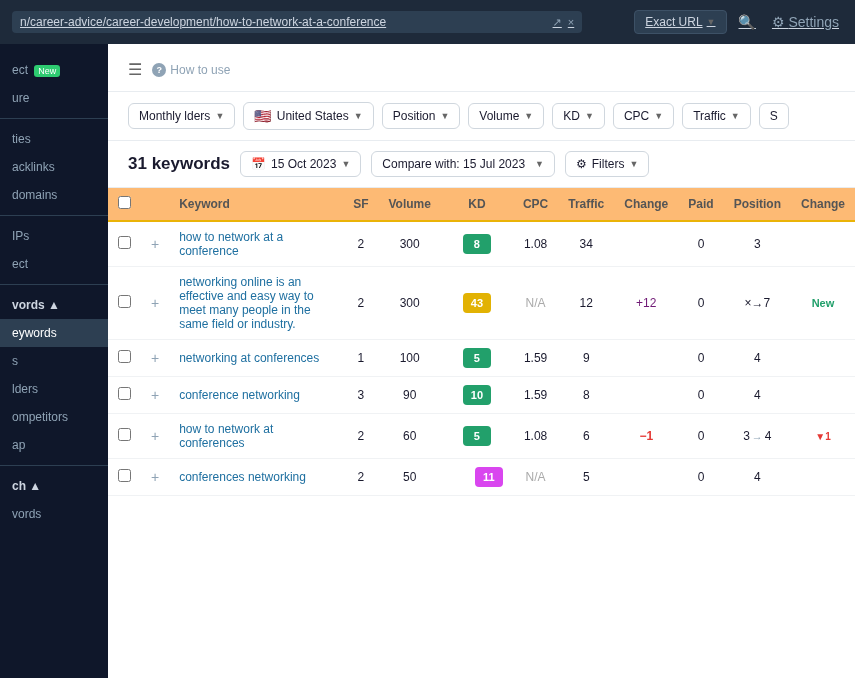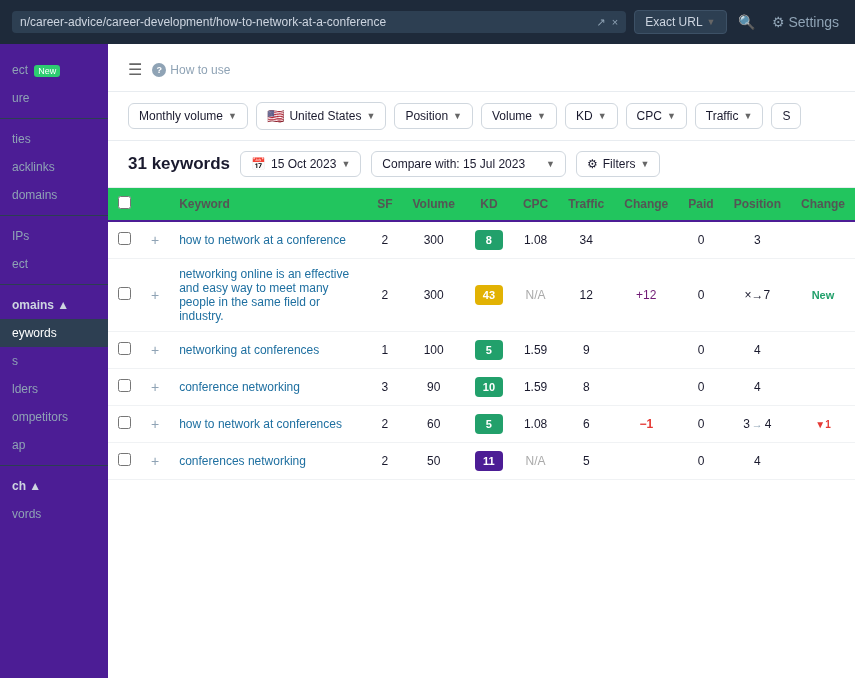--- a/index.html
+++ b/index.html
@@ -6,20 +6,21 @@
     body { font-family: -apple-system, BlinkMacSystemFont, 'Segoe UI', sans-serif; font-size: 13px; background: #f5f6f7; color: #1a1a2e; }
 
     .top-bar {
       background: #1e2a3a;
       height: 44px;
       display: flex;
       align-items: center;
       padding: 0 12px;
       gap: 8px;
       color: #cdd5e0;
+      text-decoration: underline;
     }
     .url-bar {
       flex: 1;
       background: #2d3f52;
       border-radius: 4px;
       padding: 4px 8px;
       font-size: 12px;
       color: #cdd5e0;
       display: flex;
       align-items: center;
@@ -28,36 +29,36 @@
     .url-text { flex: 1; white-space: nowrap; overflow: hidden; text-overflow: ellipsis; }
     .external-icon, .close-icon { color: #8fa3b5; cursor: pointer; font-size: 11px; }
     .exact-url-btn {
       background: #2d3f52;
       border: 1px solid #3d5166;
       border-radius: 4px;
       color: #cdd5e0;
       padding: 4px 10px;
       font-size: 12px;
       cursor: pointer;
-      display: flex; align-items: center; gap: 4px;
+      display: flex; align-items: center; gap: 4px; margin-left: 44px;
     }
     .search-icon-btn, .settings-btn {
       background: transparent;
       border: none;
       color: #8fa3b5;
       cursor: pointer;
       padding: 4px;
       font-size: 14px;
     }
 
     .main-layout { display: flex; min-height: calc(678px - 44px); }
 
     .sidebar {
       width: 108px;
-      background: #4c1d95;
+      background: #0f172a;
       padding: 12px 0;
       flex-shrink: 0;
       color: #8fa3b5;
       font-size: 12px;
     }
     .sidebar-item {
       padding: 7px 12px;
       cursor: pointer;
       white-space: nowrap;
       overflow: hidden;
@@ -130,40 +131,40 @@
     }
     .compare-btn {
       background: #fff;
       border: 1px solid #d0d7de;
       border-radius: 6px;
       padding: 5px 10px;
       font-size: 12px;
       cursor: pointer;
       display: flex;
       align-items: center;
-      gap: 21px;
+      gap: 10px;
       color: #1a1a2e;
     }
     .filters-btn {
       background: #fff;
       border: 1px solid #d0d7de;
       border-radius: 6px;
       padding: 5px 10px;
       font-size: 12px;
       cursor: pointer;
       display: flex;
       align-items: center;
       gap: 5px;
       color: #1a1a2e;
     }
     .calendar-icon { color: #555; }
 
     .table-container { overflow-x: auto; }
     table { width: 100%; border-collapse: collapse; }
-    thead tr { border-bottom: 2px solid #4c1d95; background: #22c55e; }
+    thead tr { border-bottom: 2px solid #eab308; background: #fdba74; }
     th {
       padding: 8px 10px;
       text-align: left;
       font-size: 12px;
       font-weight: 600;
       color: #555;
       white-space: nowrap;
     }
     th.center { text-align: center; }
     td {
@@ -183,21 +184,21 @@
       justify-content: center;
       width: 28px;
       height: 20px;
       border-radius: 4px;
       font-size: 11px;
       font-weight: 700;
       color: #fff;
     }
     .kd-green { background: #22a06b; }
     .kd-yellow { background: #e2b203; }
-    .kd-orange { background: #4c1d95; }
+    .kd-orange { background: #d946ef; margin-left: 24px; }
     .change-pos { color: #701a75; font-weight: 400; }
     .change-neg { color: #e53935; font-weight: 600; }
     .arrow-right { color: #8fa3b5; font-size: 11px; margin: 0 2px; }
     .new-badge { color: #22a06b; font-weight: 600; font-size: 11px; }
     .triangle-down { color: #e53935; font-size: 10px; }
     .na-text { color: #aaa; }
     input[type="checkbox"] { width: 13px; height: 13px; cursor: pointer; }
     .plus-icon { color: #8fa3b5; cursor: pointer; font-size: 14px; }
     .chevron { font-size: 9px; color: #666; }
   </style>
@@ -228,21 +229,21 @@
     <div class="sidebar-item"><span>ure</span></div>
     <div class="sidebar-divider"></div>
     <div class="sidebar-item"><span>ties</span></div>
     <div class="sidebar-item"><span>acklinks</span></div>
     <div class="sidebar-item"><span>domains</span></div>
     <div class="sidebar-divider"></div>
     <div class="sidebar-item"><span>IPs</span></div>
     <div class="sidebar-item"><span>ect</span></div>
     <div class="sidebar-divider"></div>
     <div class="sidebar-item header">
-        <span>omains ▲</span>
+        <span>vords ▲</span>
       </div>
     <div class="sidebar-item active"><span>eywords</span></div>
     <div class="sidebar-item"><span>s</span></div>
     <div class="sidebar-item"><span>lders</span></div>
     <div class="sidebar-item"><span>ompetitors</span></div>
     <div class="sidebar-item"><span>ap</span></div>
     <div class="sidebar-divider"></div>
     <div class="sidebar-item header">
         <span>ch ▲</span>
       </div>
@@ -254,21 +255,21 @@
     <div class="page-header">
       <span class="hamburger-icon">☰</span>
       <div class="how-to-use">
         <span class="question-icon">?</span>
         <span>How to use</span>
       </div>
     </div>
 
     <div class="filter-bar">
       <button class="filter-btn">
-        <span>Monthly volume</span>
+        <span>Monthly lders</span>
         <span class="chevron">▼</span>
       </button>
       <button class="filter-btn">
         <span class="flag-icon">🇺🇸</span>
         <span>United States</span>
         <span class="chevron">▼</span>
       </button>
       <button class="filter-btn">
         <span>Position</span>
         <span class="chevron">▼</span>

